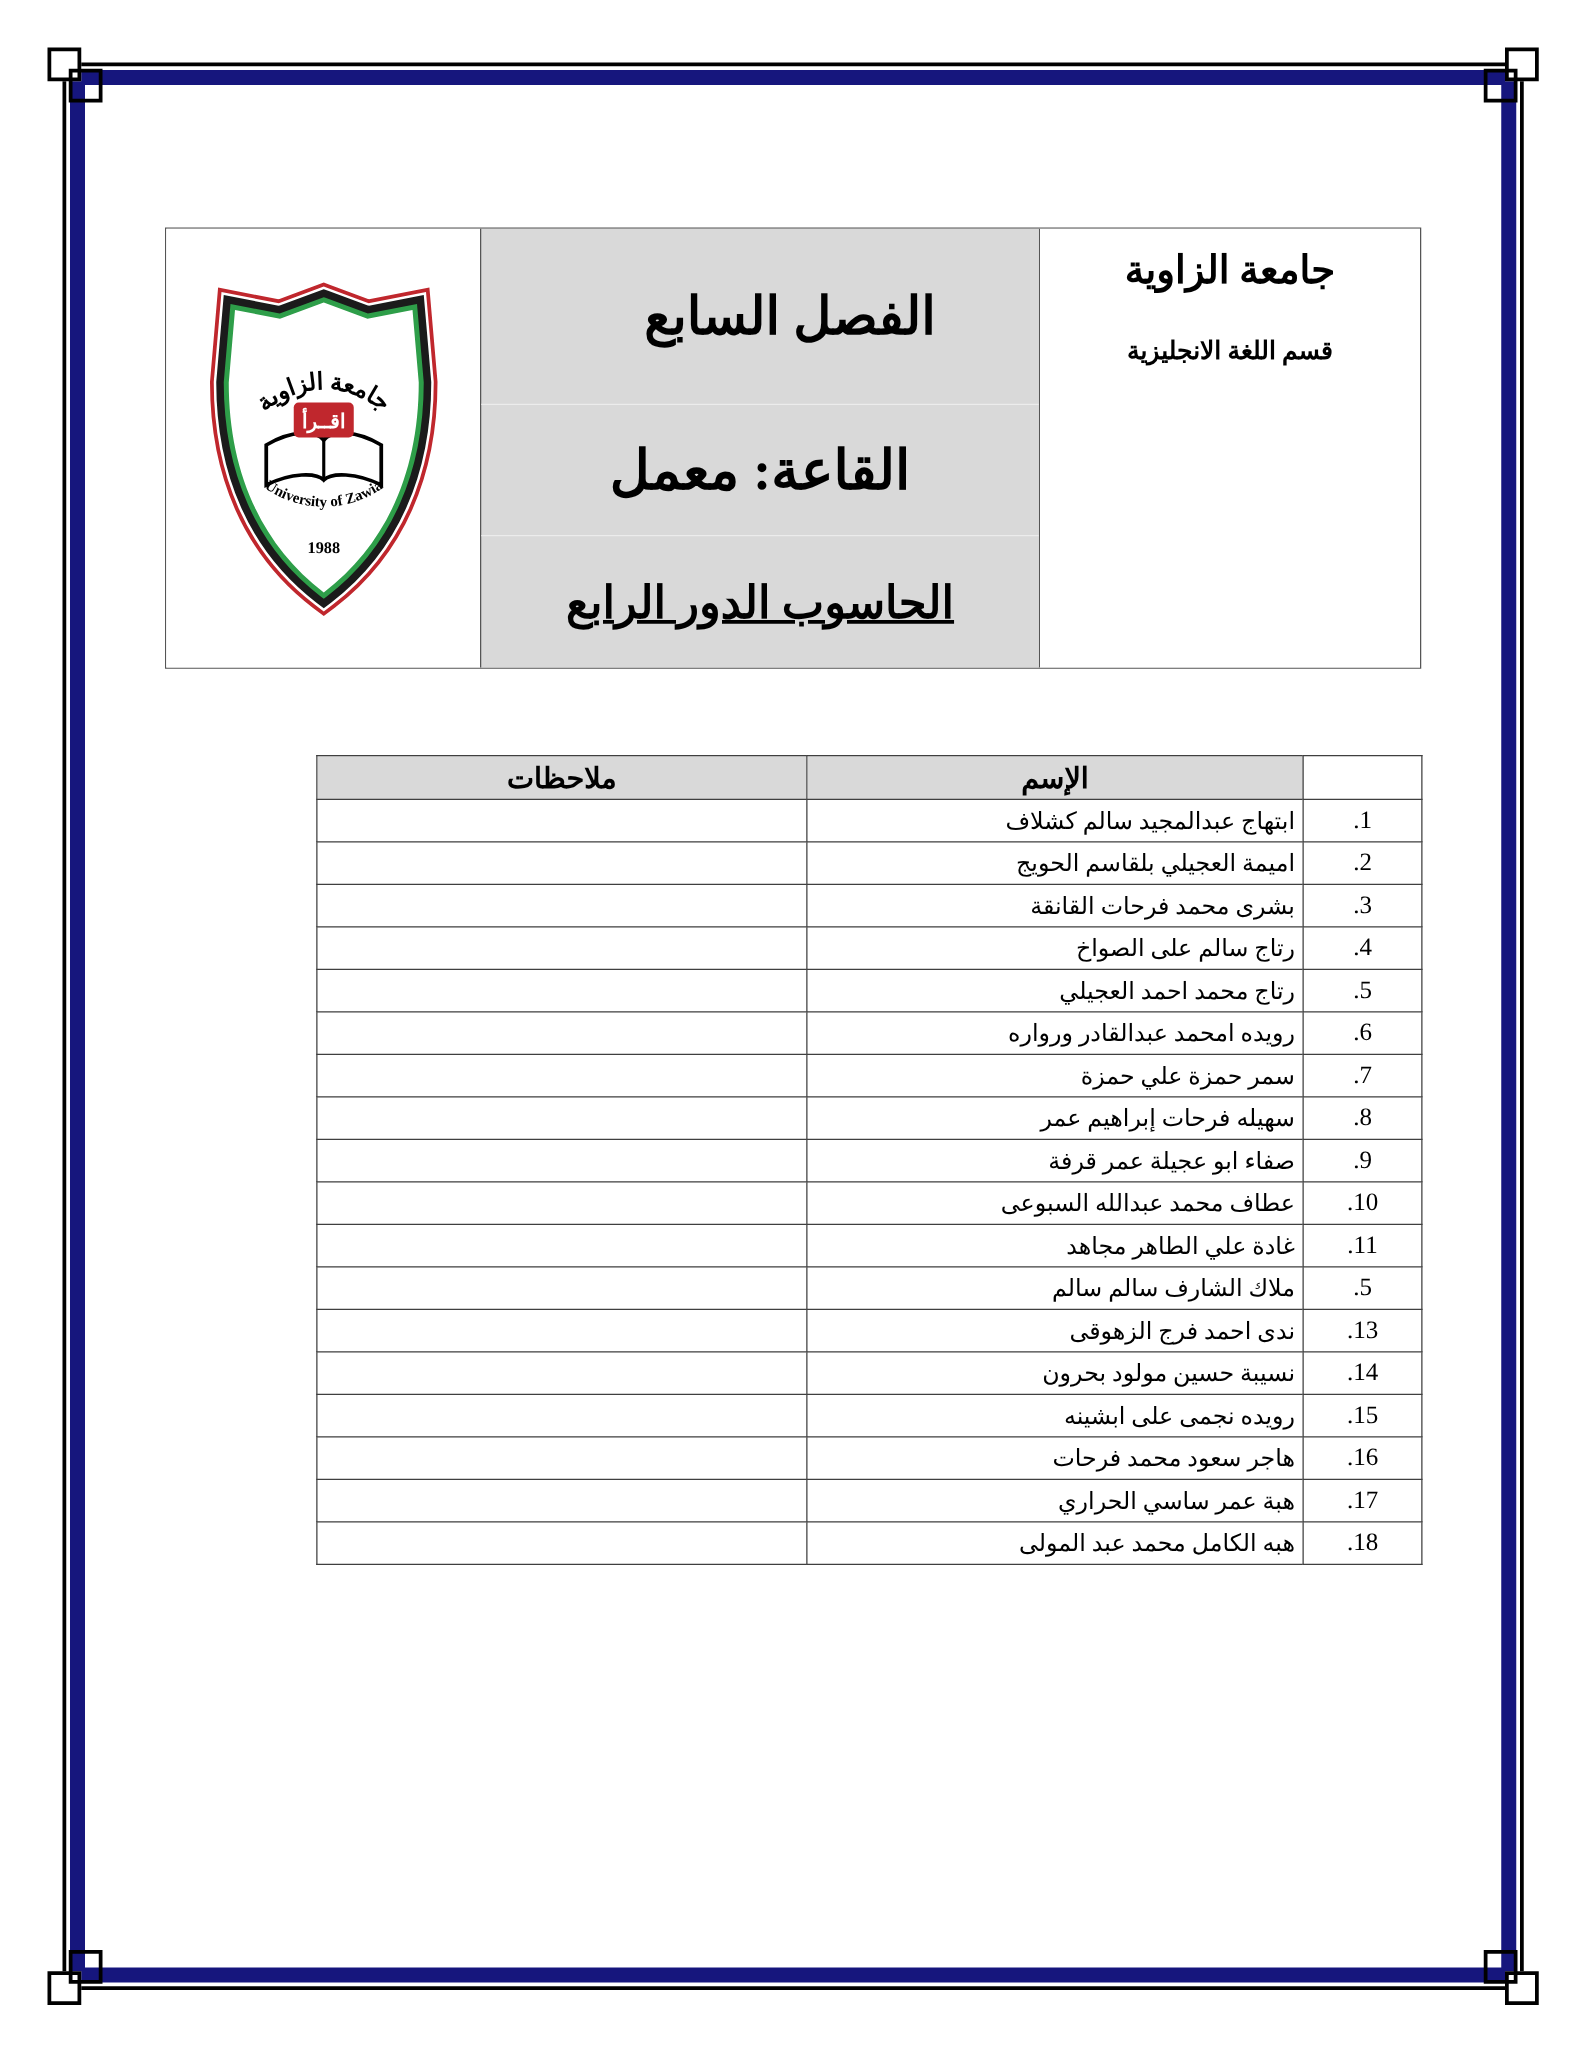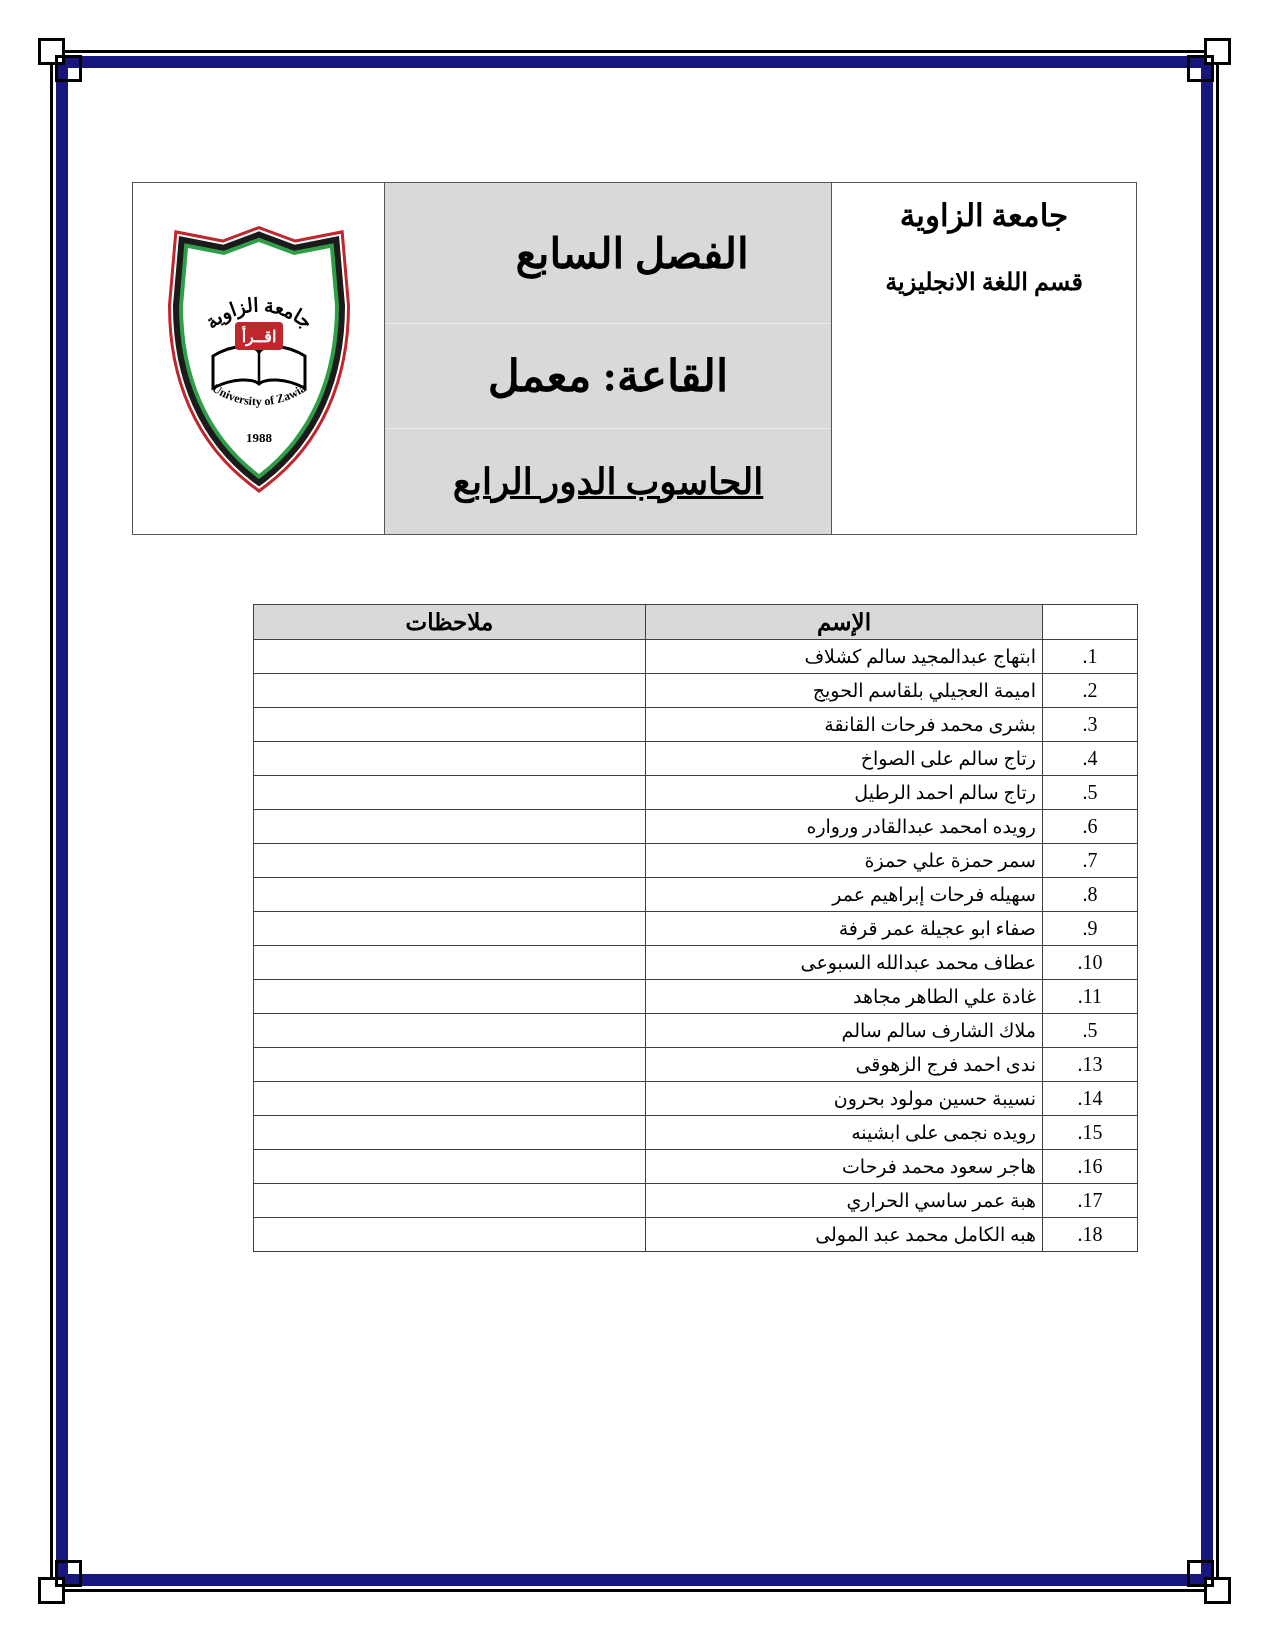--- a/index.html
+++ b/index.html
@@ -19,21 +19,21 @@
   .sq-clear{background:transparent;}
   
   .header-table{position:absolute;left:132px;top:182px;width:1005px;height:353px;
     display:flex;flex-direction:row;direction:rtl;box-sizing:border-box;
     border:1px solid #555;}
   .header-cell{box-sizing:border-box;border-left:1px solid #555;}
   .header-cell:last-child{border-left:none;}
   .cell-info{width:305px;text-align:center;padding-top:14px;background:#fff;}
   .cell-info .line1{font-size:31px;font-weight:bold;margin:0 0 34px 0;}
   .cell-info .line2{font-size:24px;font-weight:bold;margin:0 0 26px 0;}
-  .cell-info .line3{font-size:24px;font-weight:bold;margin:0;font-family:Liberation Serif, serif;}
+  .cell-info .line3{font-size:20px;font-weight:bold;margin:0;font-family:Liberation Serif, serif;}
   .cell-class{width:447px;background:#d9d9d9;display:flex;flex-direction:column;}
   .class-row{display:flex;align-items:center;justify-content:center;
     font-weight:bold;border-bottom:1px solid #ececec;}
   .class-row:last-child{border-bottom:none;text-decoration:underline;}
   .class-row.r1{height:140px;font-size:42px;padding-left:48px;}
   .class-row.r2{height:104px;font-size:44px;}
   .class-row.r3{flex:1;font-size:36px;}
   .cell-logo{width:251px;background:#fff;display:flex;align-items:center;justify-content:center;}
   
   .main-table{position:absolute;left:253px;top:604px;width:884px;
@@ -132,21 +132,21 @@
         <td class="name">بشرى محمد فرحات القانقة</td>
         <td class="notes"></td>
       </tr>
       <tr>
         <td class="num">4.</td>
         <td class="name">رتاج سالم على الصواخ</td>
         <td class="notes"></td>
       </tr>
       <tr>
         <td class="num">5.</td>
-        <td class="name">رتاج سالم احمد الرطيل</td>
+        <td class="name">رتاج محمد احمد العجيلي</td>
         <td class="notes"></td>
       </tr>
       <tr>
         <td class="num">6.</td>
         <td class="name">رويده امحمد عبدالقادر ورواره</td>
         <td class="notes"></td>
       </tr>
       <tr>
         <td class="num">7.</td>
         <td class="name">سمر حمزة علي حمزة</td>

